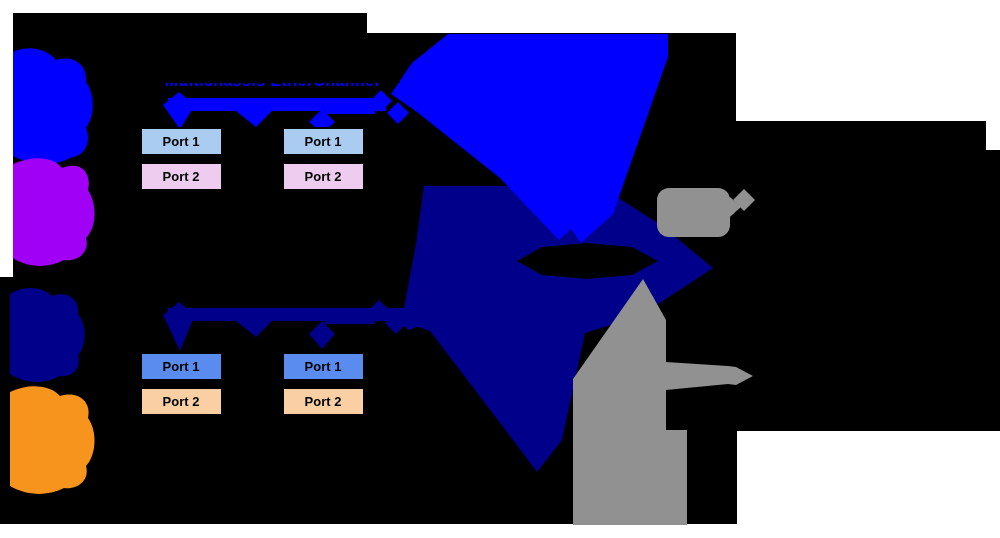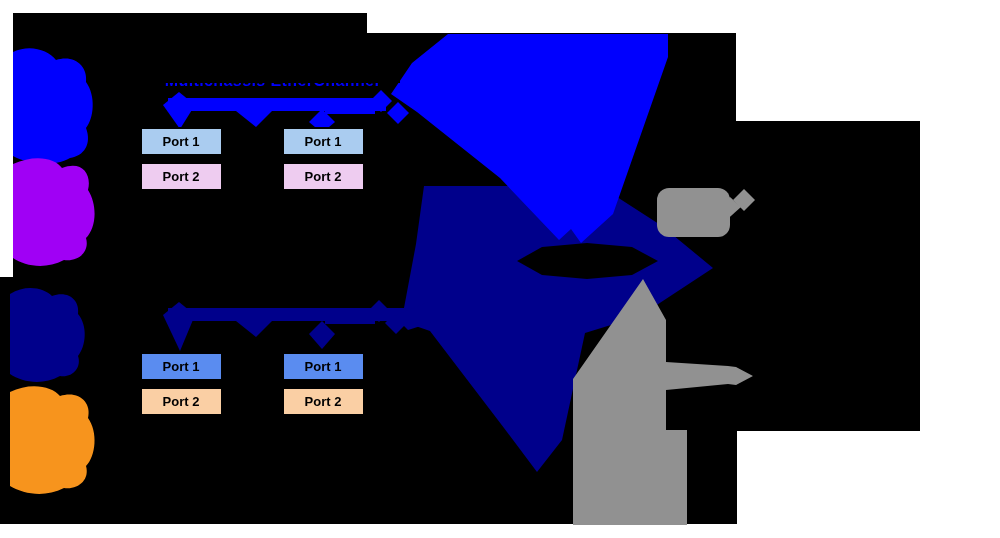--- a/index.html
+++ b/index.html
@@ -1,16 +1,16 @@
 <!DOCTYPE html>
 <html><head>
 <meta charset="utf-8">
 <style>
   html,body{margin:0;padding:0;background:#fff;}
-  .stage{width:920px;height:538px;position:relative;overflow:hidden;}
+  .stage{width:1000px;height:538px;position:relative;overflow:hidden;}
   svg{display:block;}
   text{font-family:"Liberation Sans","DejaVu Sans",sans-serif;}
   .port-label{font-size:13px;font-weight:bold;fill:#000;}
   .link-label{font-size:16px;font-weight:bold;letter-spacing:0.4px;}
   .switch-label{font-size:13px;font-weight:bold;fill:#000;}
 </style>
 </head>
 <body>
 
 <div class="stage">

